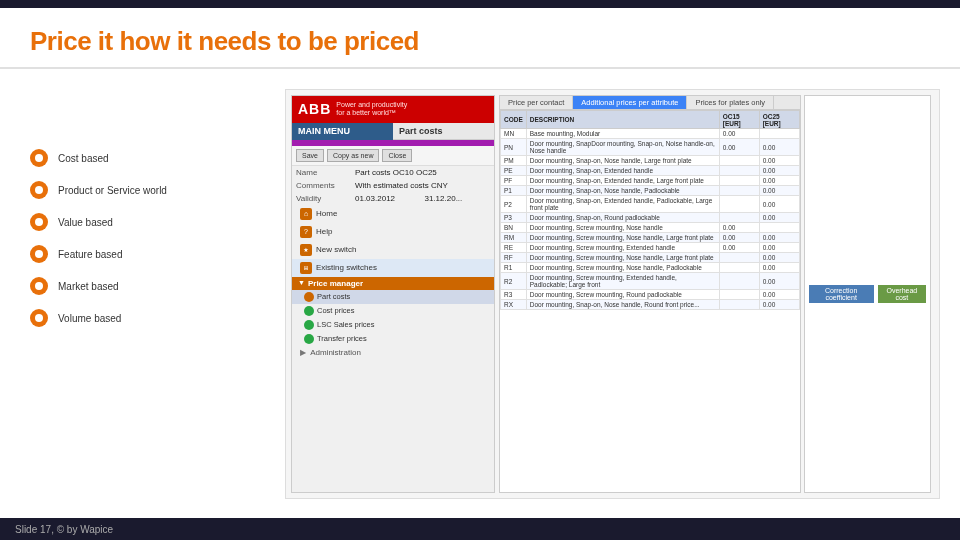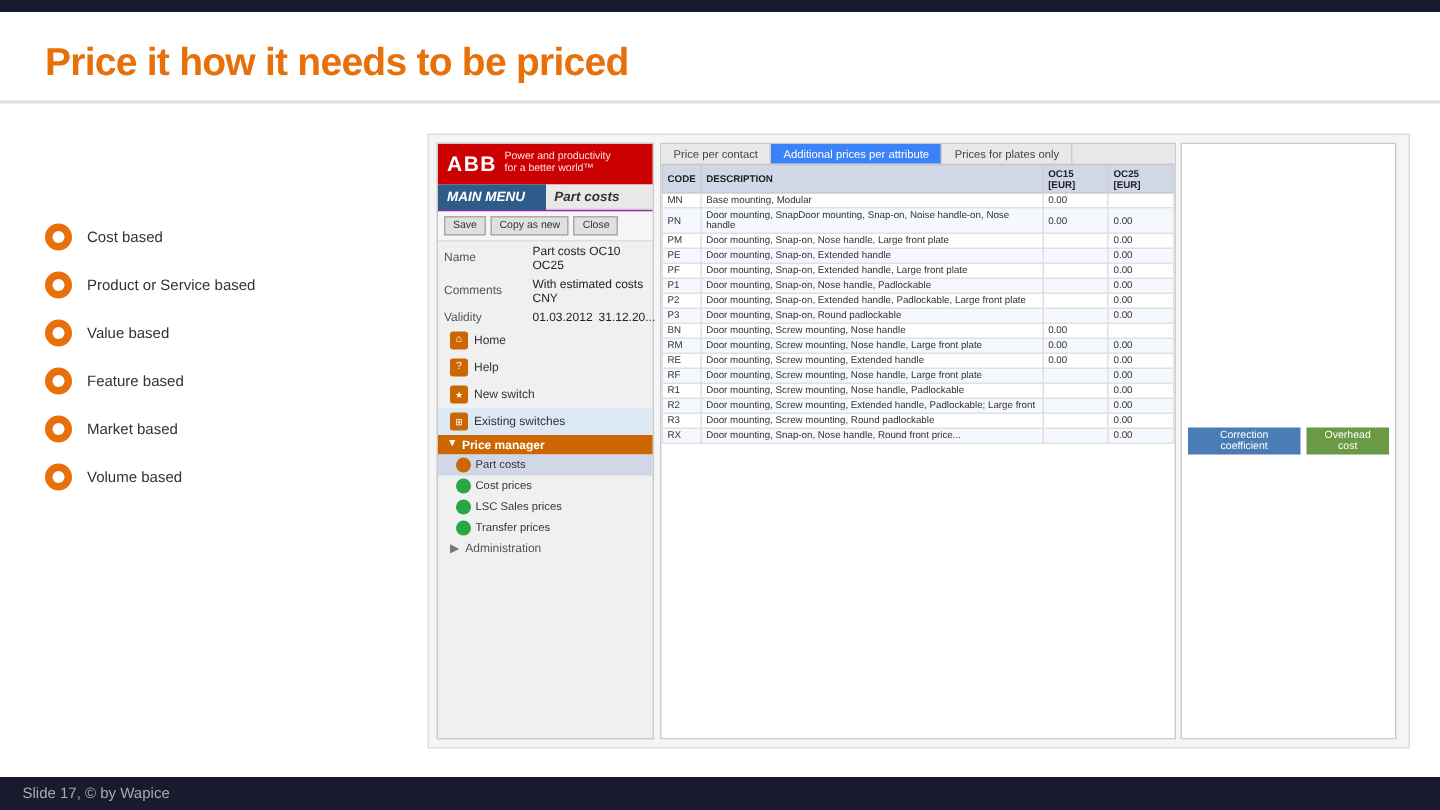--- a/index.html
+++ b/index.html
@@ -87,21 +87,21 @@
       overflow: hidden;
     }
     
     .app-screenshot {
       display: flex;
       width: 100%;
       gap: 4px;
     }
     
     .abb-panel {
-      width: 145px;
+      width: 204px;
       flex-shrink: 0;
       background: #f0f0f0;
       border: 1px solid #ccc;
       font-size: 9px;
     }
     .abb-header {
       background: #cc0000;
       padding: 5px 6px;
       display: flex;
       align-items: center;
@@ -386,21 +386,21 @@
       <div class="list-item">
         <div class="list-bullet">
             <div class="list-bullet-inner"></div>
           </div>
         <span class="list-text">Cost based</span>
       </div>
       <div class="list-item">
         <div class="list-bullet">
             <div class="list-bullet-inner"></div>
           </div>
-        <span class="list-text">Product or Service based</span>
+        <span class="list-text">Product or Service world</span>
       </div>
       <div class="list-item">
         <div class="list-bullet">
             <div class="list-bullet-inner"></div>
           </div>
         <span class="list-text">Value based</span>
       </div>
       <div class="list-item">
         <div class="list-bullet">
             <div class="list-bullet-inner"></div>
@@ -424,21 +424,21 @@
     <div class="right-content">
       <div class="app-screenshot">
 
         <div class="abb-panel">
 
           <div class="abb-header">
             <div class="abb-logo">ABB</div>
             <div class="abb-tagline">Power and productivity<br>for a better world™</div>
           </div>
 
-          <div style="display:flex; border-bottom:1px solid #a21caf;font-style:italic;">
+          <div style="display:flex; border-bottom:6px solid #a21caf;">
             <div class="abb-menu-title" style="flex:1;">MAIN MENU</div>
             <div class="abb-part-title" style="flex:1;">Part costs</div>
           </div>
 
           <div class="abb-toolbar">
             <button class="abb-btn">Save</button>
             <button class="abb-btn">Copy as new</button>
             <button class="abb-btn">Close</button>
           </div>
 

